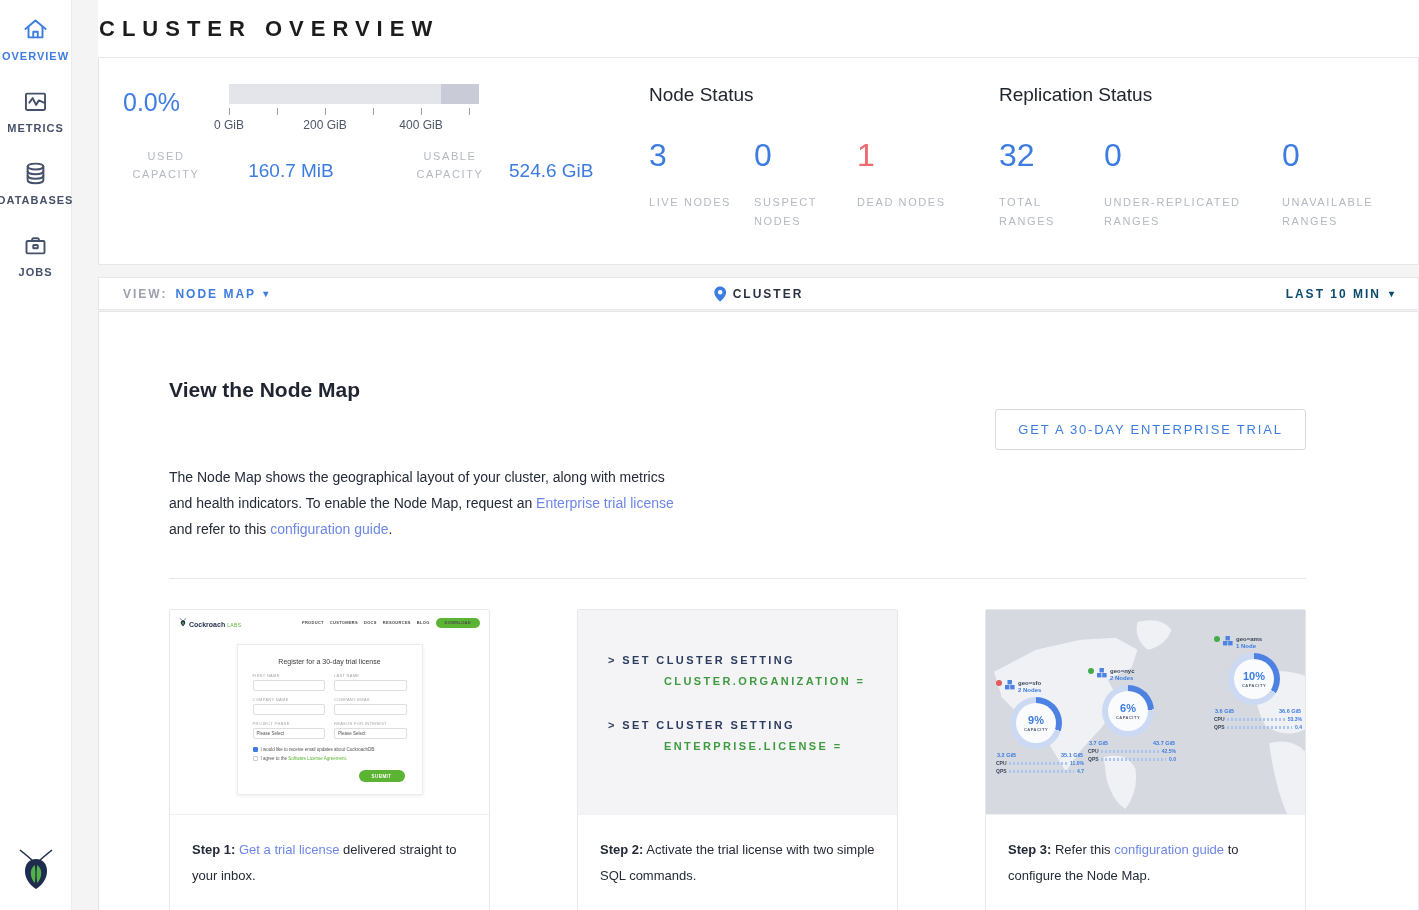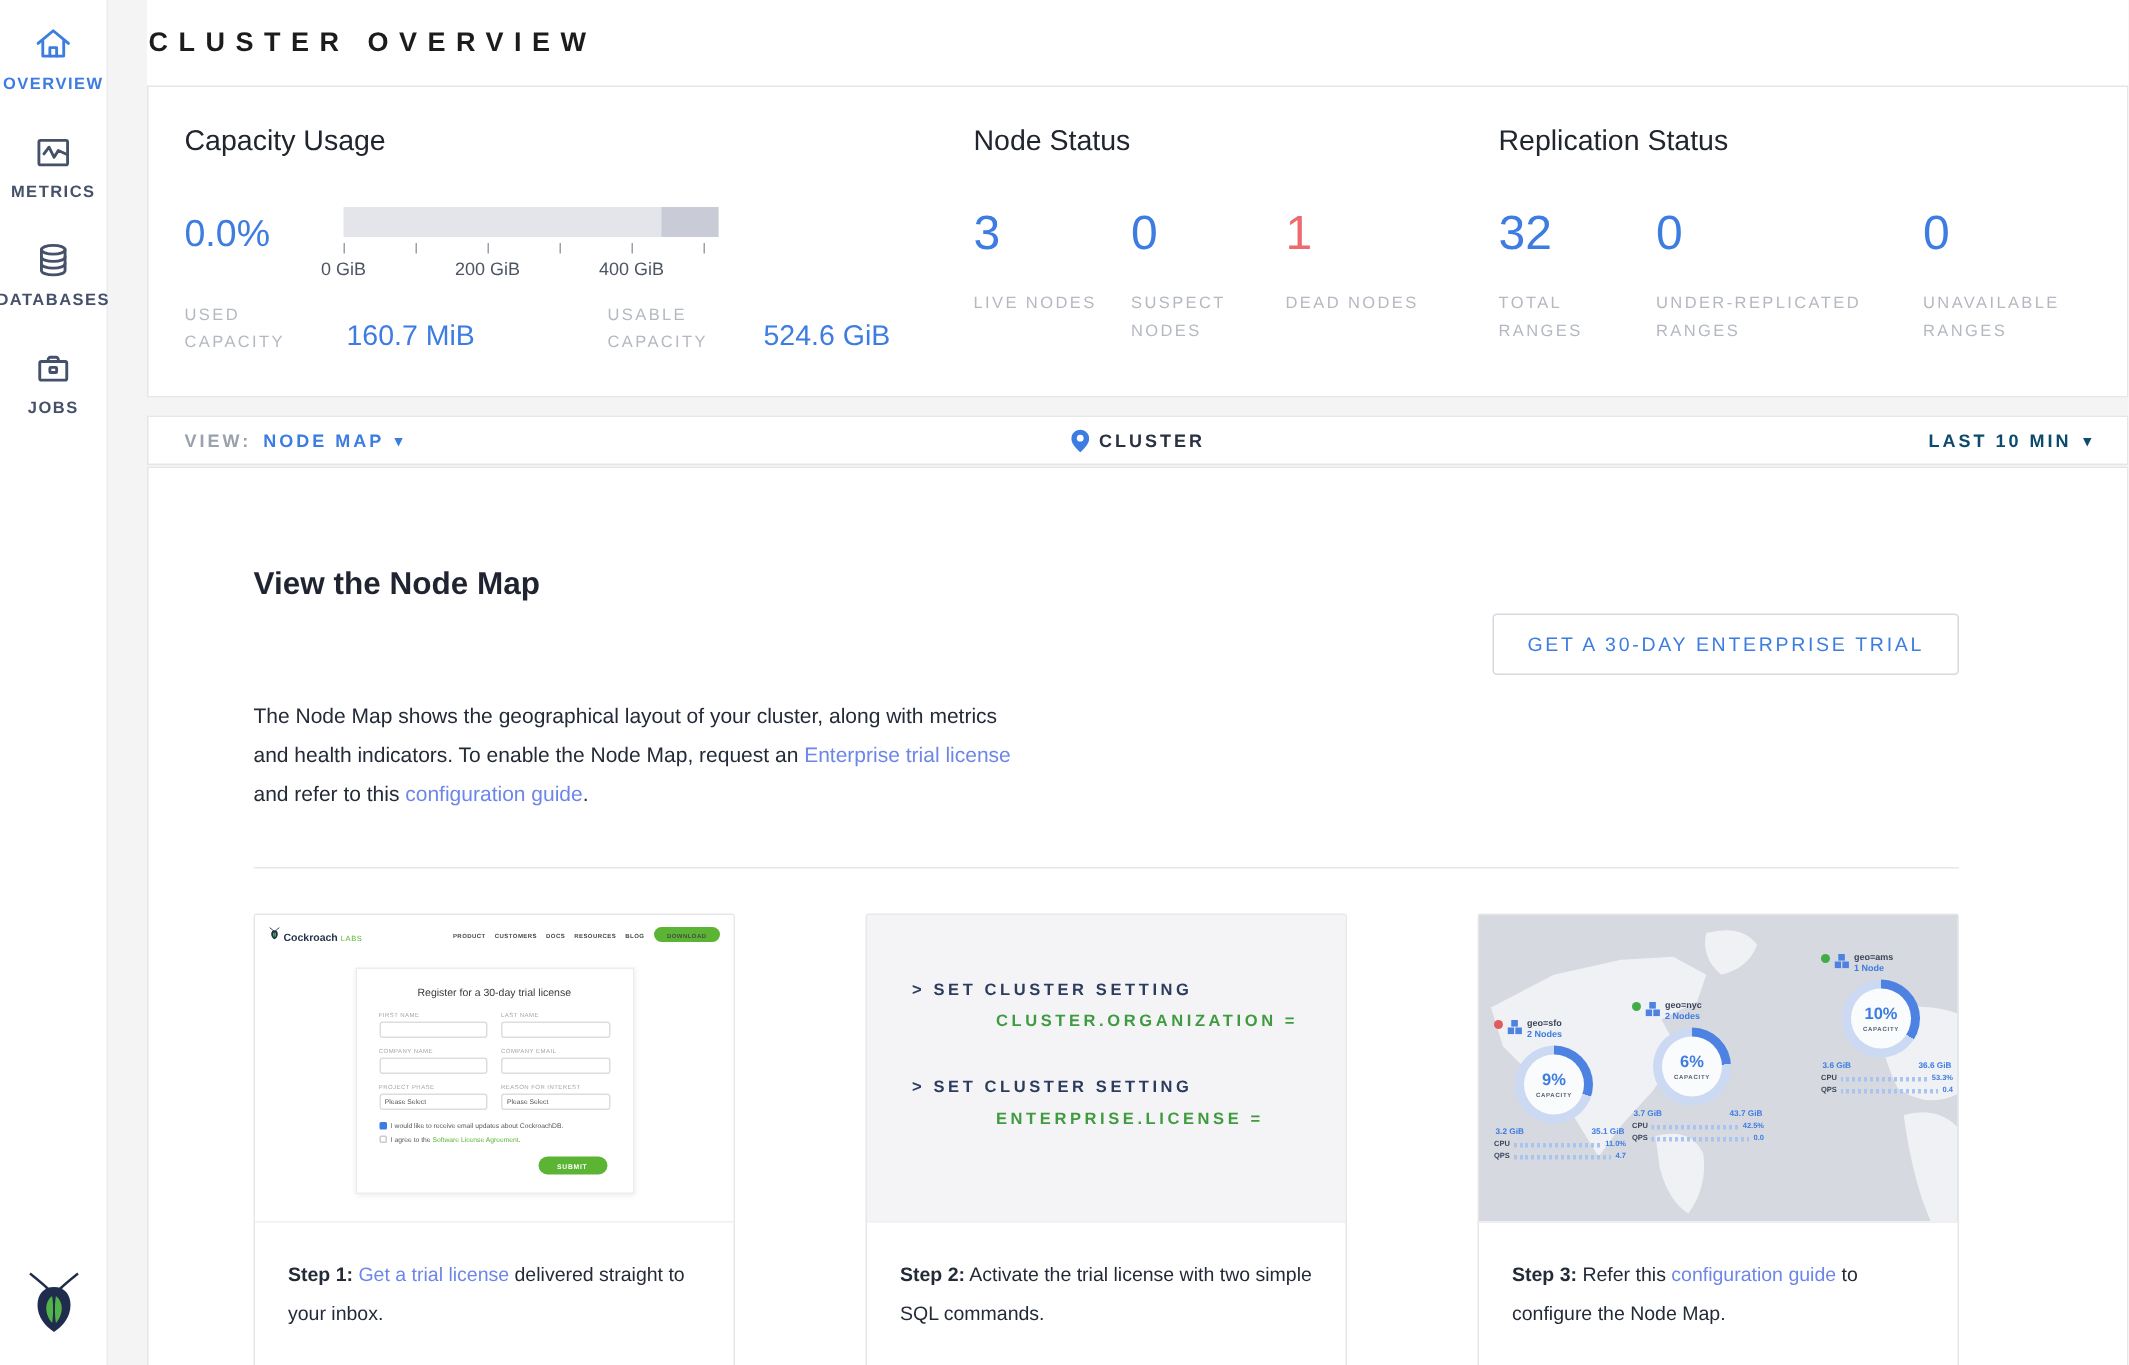--- a/index.html
+++ b/index.html
@@ -20,39 +20,39 @@
   .nav-item { display:flex; flex-direction:column; align-items:center; margin-bottom:26px; cursor:pointer; }
   .nav-item svg { width:27px; height:27px; stroke:#45506a; fill:none; stroke-width:1.7; stroke-linejoin:round; stroke-linecap:round; }
   .nav-label { font-size:11px; font-weight:bold; letter-spacing:1px; color:#45506a; margin-top:7px; }
   .nav-item.active svg { stroke:#3d7ce0; }
   .nav-item.active .nav-label { color:#3d7ce0; }
   .sidebar-logo { position:absolute; bottom:16px; left:50%; transform:translateX(-50%); }
 
   
   .content { flex:1; padding-left:26px; display:flex; flex-direction:column; background:#f4f4f5; }
   .page-header { background:#fff; height:57px; display:flex; align-items:center; padding-left:1px; flex:0 0 57px; }
-  .page-title { font-size:18px; font-weight:600; letter-spacing:7px; color:#1c1c1c; }
+  .page-title { font-size:22px; font-weight:600; letter-spacing:7px; color:#1c1c1c; }
 
   
   .stats-panel { background:#fff; border:1px solid #e6e6e8; height:208px; flex:0 0 208px; display:flex; padding:26px 0 0 24px; }
   .section h3 { font-size:19px; font-weight:400; color:#20252e; margin-bottom:32px; }
   .section-capacity { width:526px; }
   .section-nodes { width:350px; }
   .section-repl { flex:1; }
 
   .cap-row1 { display:flex; align-items:flex-start; }
   .cap-percent { width:106px; font-size:25px; color:#3d7ce0; line-height:1; padding-top:6px; }
   .gauge { width:250px; }
   .gauge-bar { height:20px; background:#e3e5ea; position:relative; }
   .gauge-dark { position:absolute; right:0; top:0; width:38px; height:100%; background:#c9ccd6; }
   .gauge-ticks { position:relative; height:7px; margin-top:4px; }
   .gauge-ticks i { position:absolute; top:0; width:1px; height:7px; background:#9aa0ac; }
   .gauge-labels { position:relative; height:15px; margin-top:3px; font-size:12px; color:#4d5565; }
   .gauge-labels span { position:absolute; transform:translateX(-50%); white-space:nowrap; }
-  .cap-row2 { display:flex; margin-top:14px; }
+  .cap-row2 { display:flex; margin-top:14px;text-align:center; }
   .cap-label { font-size:11px; letter-spacing:1.6px; color:#b4b8c1; line-height:1.65; width:86px; }
   .cap-value { font-size:19px; color:#3d7ce0; padding-top:13px; }
   .cap-pair1 .cap-value { margin-left:22px; width:120px; }
   .cap-pair2 { margin-left:54px; }
   .cap-pair2 .cap-value { margin-left:14px; }
   .cap-pair { display:flex; }
 
   .stat-row { display:flex; }
   .stat { width:105px; }
   .stat.mid { width:103px; }
@@ -191,21 +191,20 @@
 
 <div class="content">
 
   <div class="page-header">
     <div class="page-title">CLUSTER OVERVIEW</div>
   </div>
 
   <div class="stats-panel">
 
     <div class="section section-capacity">
-      <h3>Capacity Usage</h3>
       <div class="cap-row1">
         <div class="cap-percent">0.0%</div>
         <div class="gauge">
           <div class="gauge-bar">
             <div class="gauge-dark"></div>
           </div>
           <div class="gauge-ticks">
             <i style="left:0"></i>
               <i style="left:48px"></i>
               <i style="left:96px"></i>

